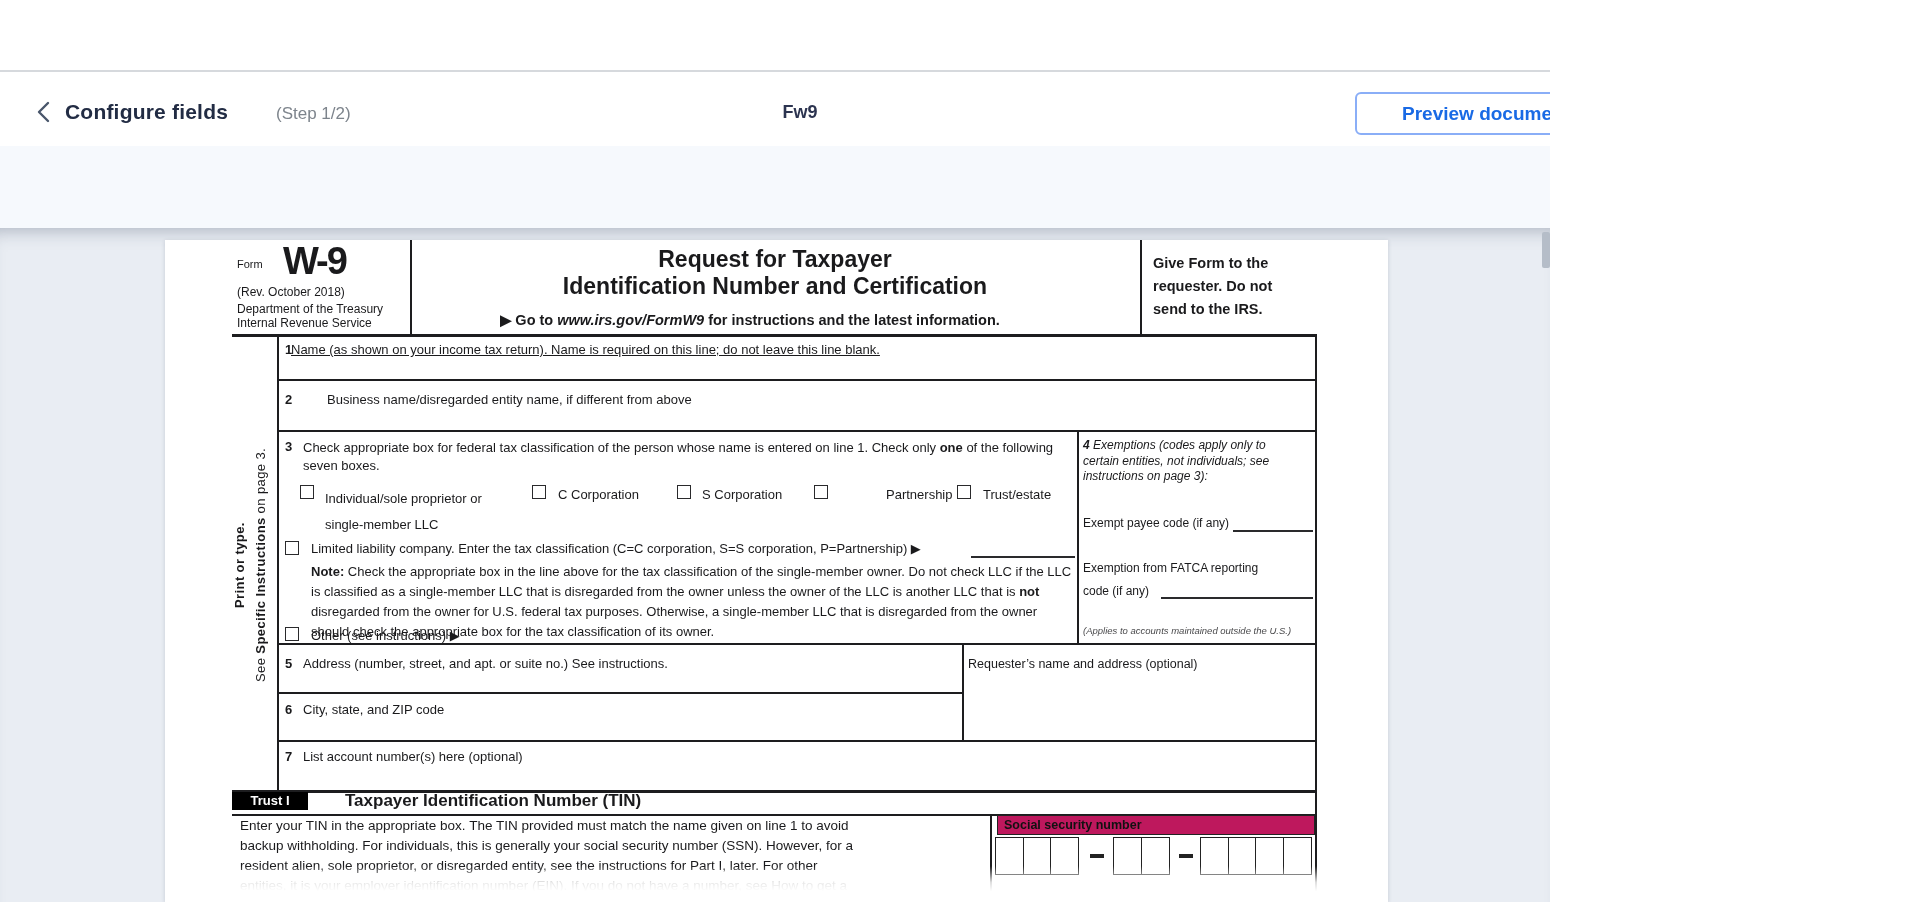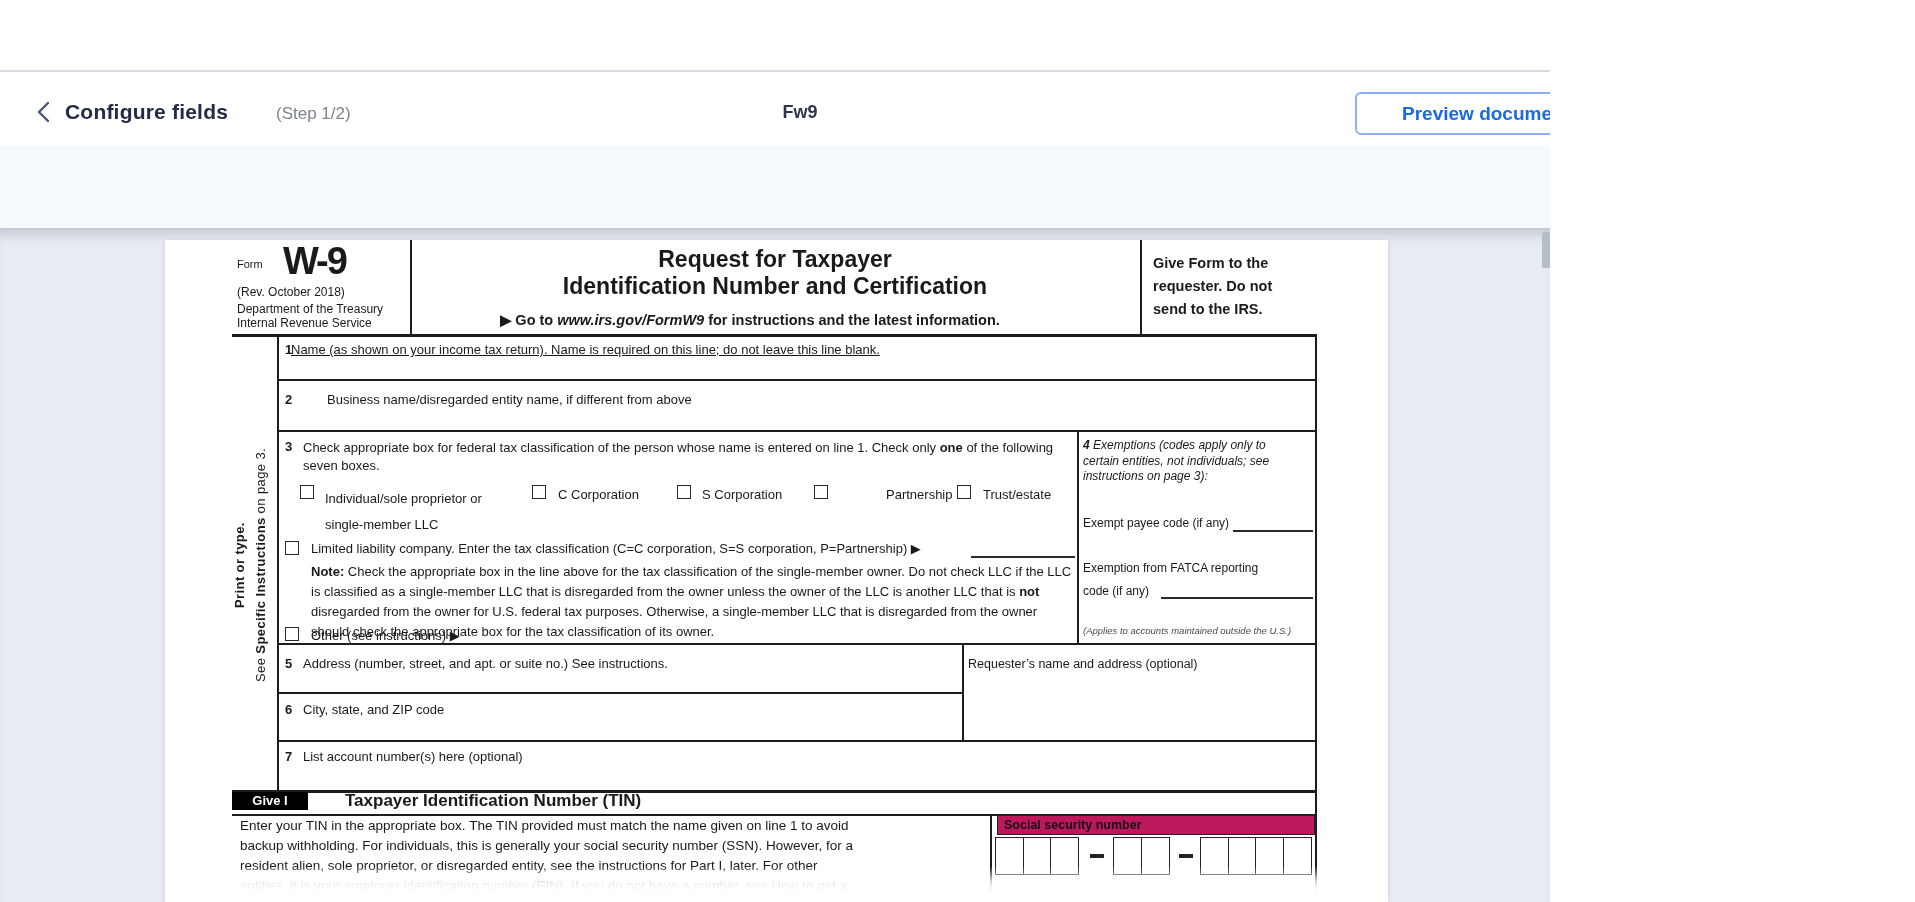--- a/index.html
+++ b/index.html
@@ -157,21 +157,21 @@
         <div class="t" style="left:918px; top:385px; font-size:9.5px; font-style:italic; color:#4a4a4c;">(Applies to accounts maintained outside the U.S.)</div>
 
         <div class="t b" style="left:120px; top:416px;">5</div>
         <div class="t" style="left:138px; top:416px;">Address (number, street, and apt. or suite no.) See instructions.</div>
         <div class="t" style="left:803px; top:417px; font-size:12.5px;">Requester’s name and address (optional)</div>
         <div class="t b" style="left:120px; top:462px;">6</div>
         <div class="t" style="left:138px; top:462px;">City, state, and ZIP code</div>
         <div class="t b" style="left:120px; top:509px;">7</div>
         <div class="t" style="left:138px; top:509px;">List account number(s) here (optional)</div>
 
-        <div class="part1-box">Give I</div>
+        <div class="part1-box">Trust I</div>
         <div class="t b" style="left:180px; top:551px; font-size:17px;">Taxpayer Identification Number (TIN)</div>
         <div class="t" style="left:75px; top:578px; font-size:13.5px;">Enter your TIN in the appropriate box. The TIN provided must match the name given on line 1 to avoid</div>
         <div class="t" style="left:75px; top:598px; font-size:13.5px;">backup withholding. For individuals, this is generally your social security number (SSN). However, for a</div>
         <div class="t" style="left:75px; top:618px; font-size:13.5px;">resident alien, sole proprietor, or disregarded entity, see the instructions for Part I, later. For other</div>
         <div class="t" style="left:75px; top:638px; font-size:13.5px; color:#555;">entities, it is your employer identification number (EIN). If you do not have a number, see How to get a</div>
 
         <div style="position:absolute; left:832px; top:575px; width:318px; height:20px; border:1.6px solid #222; background:#be185d;">
           <span class="b" style="position:absolute; left:6px; top:2px; font-size:12.5px; color:#111; white-space:nowrap;">Social security number</span>
         </div>
         <div class="ssngrp" style="left:832px;">

